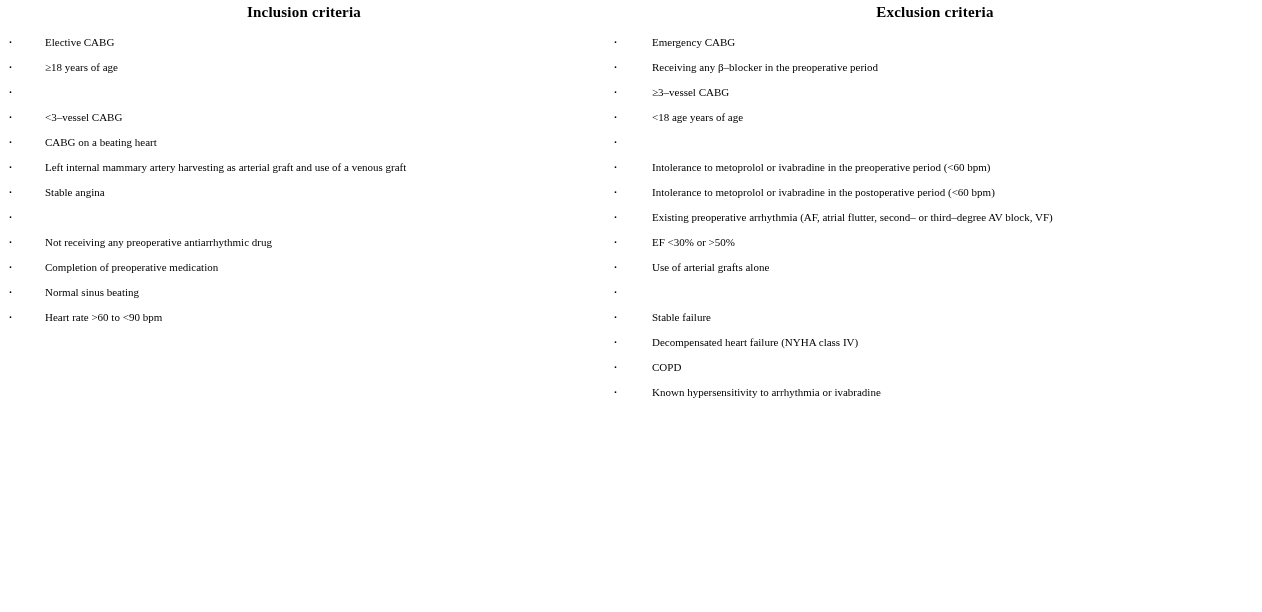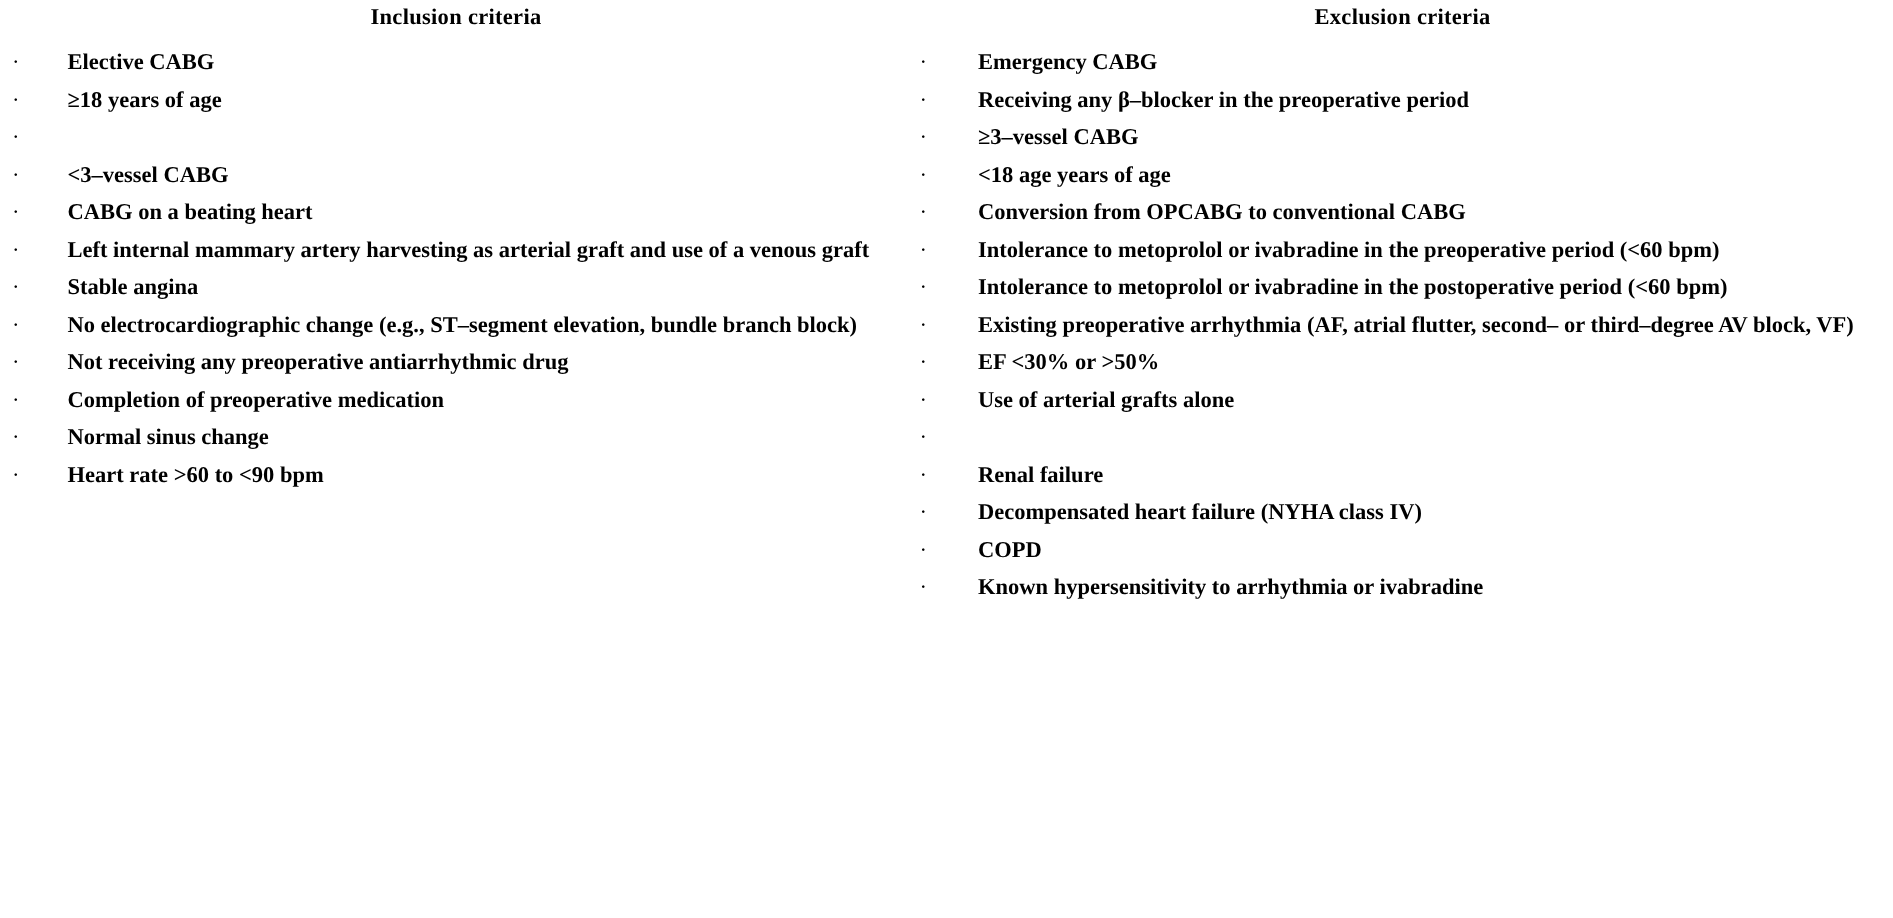--- a/index.html
+++ b/index.html
@@ -42,60 +42,59 @@
     position: absolute;
     top: 0;
     line-height: 25px;
     font-size: 15px;
   }
   .col-inclusion .bullet { left: 8px; }
   .col-exclusion .bullet { left: 5px; }
   .item-text {
     display: inline-block;
     line-height: 25px;
-    font-size: 15px;
-    font-weight: bold;
+    font-size: 11px;
   }
   .col-inclusion .item-text { padding-left: 45px; }
   .col-exclusion .item-text { padding-left: 44px; }
 </style>
 </head>
 <body>
 
 <div class="page">
   <div class="col col-inclusion">
     <div class="col-header">Inclusion criteria</div>
     <div class="rows">
         <div class="row"><span class="bullet">·</span><span class="item-text">Elective CABG</span></div>
         <div class="row"><span class="bullet">·</span><span class="item-text">≥18 years of age</span></div>
         <div class="row"><span class="bullet">·</span></div>
         <div class="row"><span class="bullet">·</span><span class="item-text">&lt;3–vessel CABG</span></div>
         <div class="row"><span class="bullet">·</span><span class="item-text">CABG on a beating heart</span></div>
         <div class="row"><span class="bullet">·</span><span class="item-text">Left internal mammary artery harvesting as arterial graft and use of a venous graft</span></div>
         <div class="row"><span class="bullet">·</span><span class="item-text">Stable angina</span></div>
-        <div class="row"><span class="bullet">·</span><span class="item-text">No electrocardiographic change (e.g., ST–segment elevation, bundle branch block)</span></div>
+        <div class="row"><span class="bullet">·</span></div>
         <div class="row"><span class="bullet">·</span><span class="item-text">Not receiving any preoperative antiarrhythmic drug</span></div>
         <div class="row"><span class="bullet">·</span><span class="item-text">Completion of preoperative medication</span></div>
-        <div class="row"><span class="bullet">·</span><span class="item-text">Normal sinus change</span></div>
+        <div class="row"><span class="bullet">·</span><span class="item-text">Normal sinus beating</span></div>
         <div class="row"><span class="bullet">·</span><span class="item-text">Heart rate &gt;60 to &lt;90 bpm</span></div>
       </div>
   </div>
   <div class="col col-exclusion">
     <div class="col-header">Exclusion criteria</div>
     <div class="rows">
         <div class="row"><span class="bullet">·</span><span class="item-text">Emergency CABG</span></div>
         <div class="row"><span class="bullet">·</span><span class="item-text">Receiving any β–blocker in the preoperative period</span></div>
         <div class="row"><span class="bullet">·</span><span class="item-text">≥3–vessel CABG</span></div>
         <div class="row"><span class="bullet">·</span><span class="item-text">&lt;18 age years of age</span></div>
-        <div class="row"><span class="bullet">·</span><span class="item-text">Conversion from OPCABG to conventional CABG</span></div>
+        <div class="row"><span class="bullet">·</span></div>
         <div class="row"><span class="bullet">·</span><span class="item-text">Intolerance to metoprolol or ivabradine in the preoperative period (&lt;60 bpm)</span></div>
         <div class="row"><span class="bullet">·</span><span class="item-text">Intolerance to metoprolol or ivabradine in the postoperative period (&lt;60 bpm)</span></div>
         <div class="row"><span class="bullet">·</span><span class="item-text">Existing preoperative arrhythmia (AF, atrial flutter, second– or third–degree AV block, VF)</span></div>
         <div class="row"><span class="bullet">·</span><span class="item-text">EF &lt;30% or &gt;50%</span></div>
         <div class="row"><span class="bullet">·</span><span class="item-text">Use of arterial grafts alone</span></div>
         <div class="row"><span class="bullet">·</span></div>
-        <div class="row"><span class="bullet">·</span><span class="item-text">Renal failure</span></div>
+        <div class="row"><span class="bullet">·</span><span class="item-text">Stable failure</span></div>
         <div class="row"><span class="bullet">·</span><span class="item-text">Decompensated heart failure (NYHA class IV)</span></div>
         <div class="row"><span class="bullet">·</span><span class="item-text">COPD</span></div>
         <div class="row"><span class="bullet">·</span><span class="item-text">Known hypersensitivity to arrhythmia or ivabradine</span></div>
       </div>
   </div>
 </div>
 
 </body></html>

